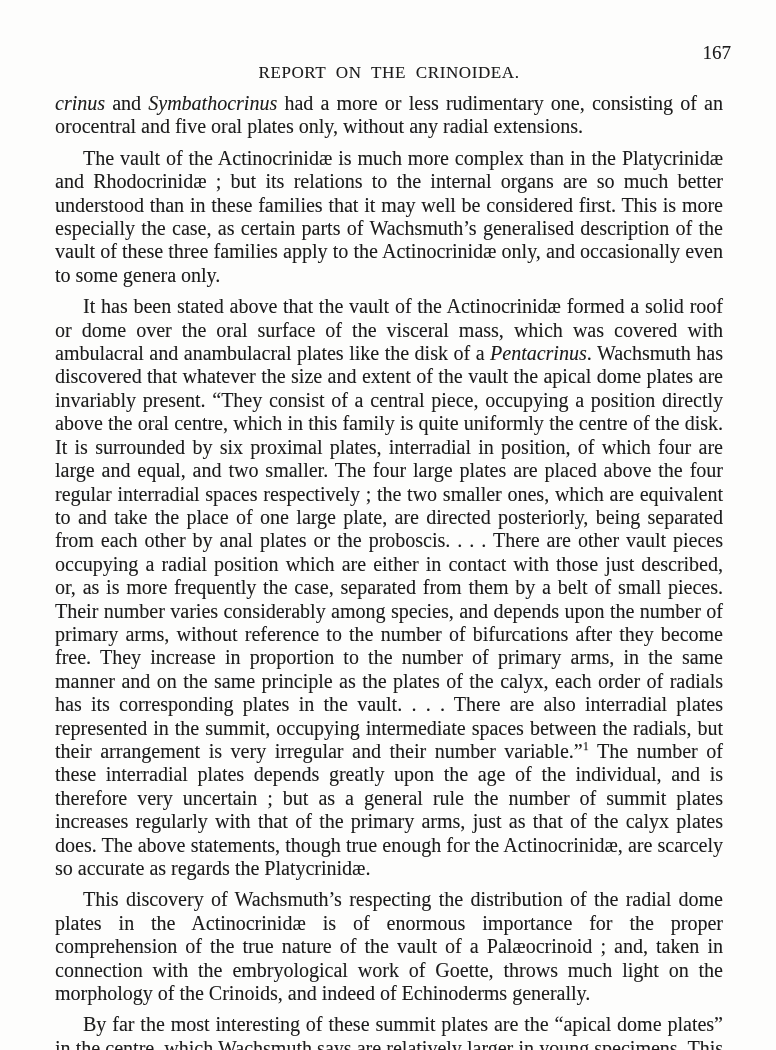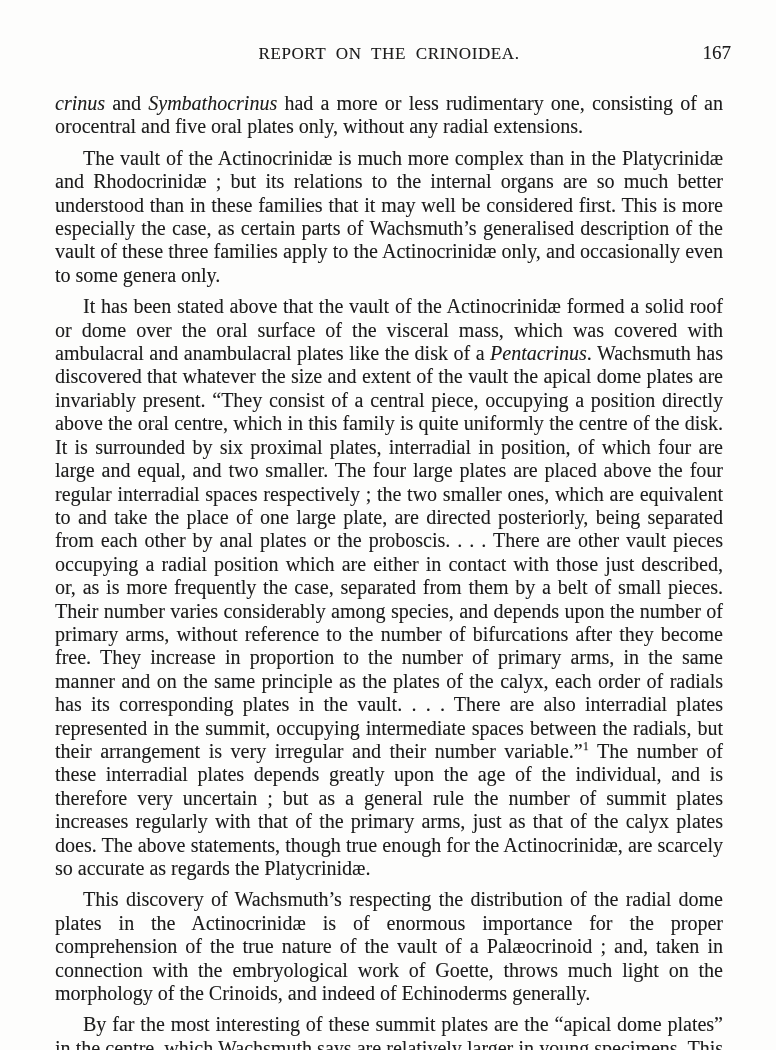--- a/index.html
+++ b/index.html
@@ -25,20 +25,21 @@
   }
   .running-title {
     position: absolute;
     left: 50%;
     transform: translateX(-50%);
     font-size: 17px;
     letter-spacing: 0.6px;
     word-spacing: 5px;
     white-space: nowrap;
     text-shadow: 0.2px 0.2px 0 rgba(25,25,25,0.35);
+    margin-top: 19px;
   }
   .page-number {
     position: absolute;
     right: 0;
     top: -2px;
     font-size: 19px;
     text-shadow: 0.2px 0.2px 0 rgba(25,25,25,0.35);
   }
   .text-block {
     position: absolute;

